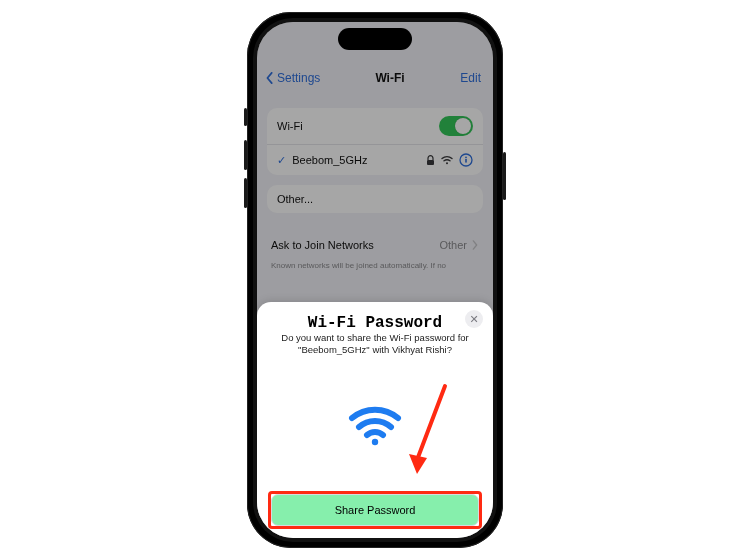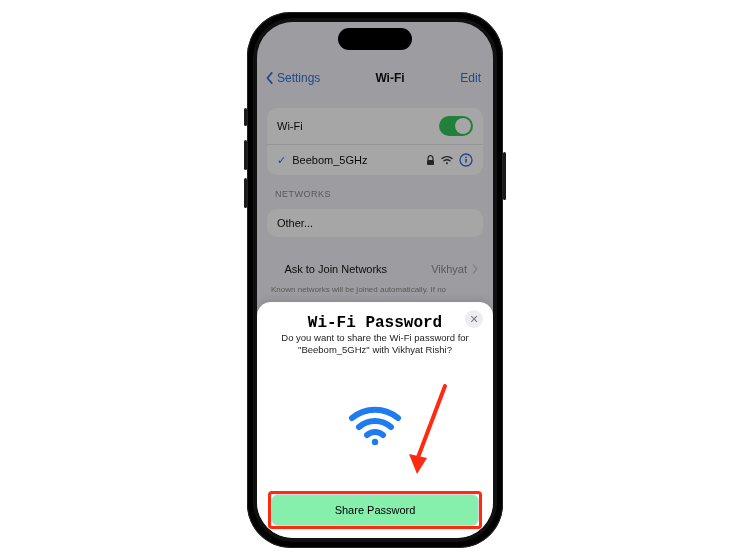--- a/index.html
+++ b/index.html
@@ -149,21 +149,21 @@
     width:16px; height:16px;
     background:#fff;
     border-radius:50%;
     box-shadow:0 0 1px rgba(0,0,0,0.3);
   }
 
   .plain-row {
     margin: 20px 10px 0 10px;
     display:flex;
     align-items:center;
-    justify-content:flex-end;
+    justify-content:space-between;
     font-size: 11px;
     color:#111;
     padding: 6px 4px;
     gap: 44px;
   }
   .plain-row .rt { color:#8a8a8e; display:flex; align-items:center; gap:4px; }
   .footnote {
     margin: 4px 14px 16px 14px;
     font-size: 8px;
     line-height: 1.3;
@@ -304,31 +304,30 @@
                 <svg width="14" height="14" viewBox="0 0 14 14">
                     <circle cx="7" cy="7" r="6" fill="none" stroke="#2f6fdc" stroke-width="1.3"></circle>
                     <circle cx="7" cy="4.3" r="0.9" fill="#2f6fdc"></circle>
                     <rect x="6.2" y="5.8" width="1.6" height="4" rx="0.8" fill="#2f6fdc"></rect>
                   </svg>
               </span>
             </span>
           </div>
         </div>
 
-        <div class="section-label">NETWORKS</div>
         <div class="group">
           <div class="cell">
             <span>Other...</span>
           </div>
         </div>
 
         <div class="plain-row">
           <span>Ask to Join Networks</span>
           <span class="rt">
-            <span>Vikhyat</span>
+            <span>Other</span>
             <svg class="chev" viewBox="0 0 8 12">
                 <path d="M2 1 L6 6 L2 11" fill="none" stroke="#c5c5c9" stroke-width="1.6" stroke-linecap="round" stroke-linejoin="round"></path>
               </svg>
           </span>
         </div>
         <div class="footnote">Known networks will be joined automatically. If no</div>
 
         <div class="dim"></div>
 
         <div class="sheet">

